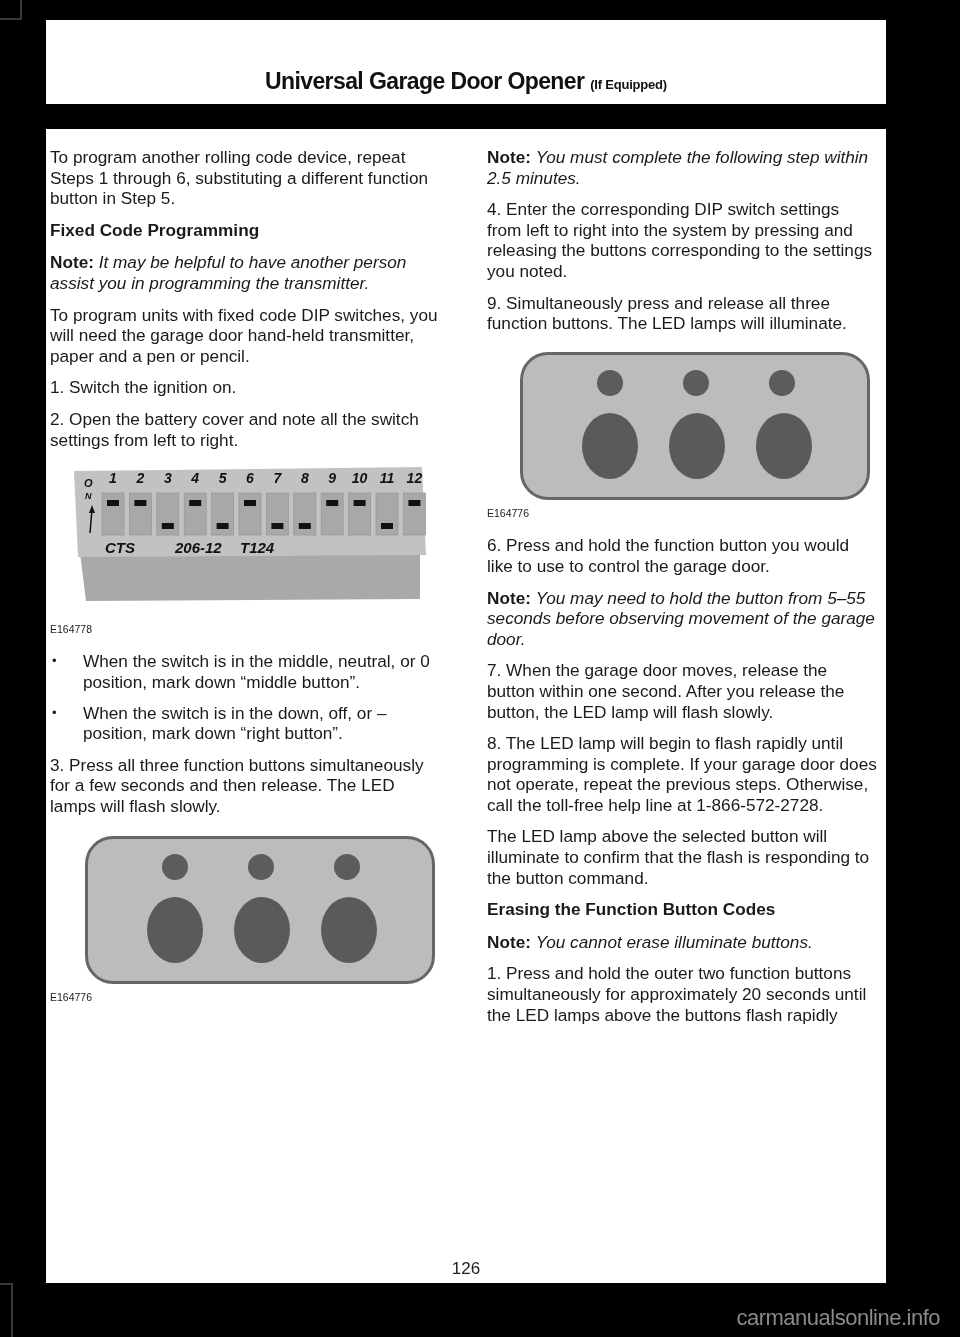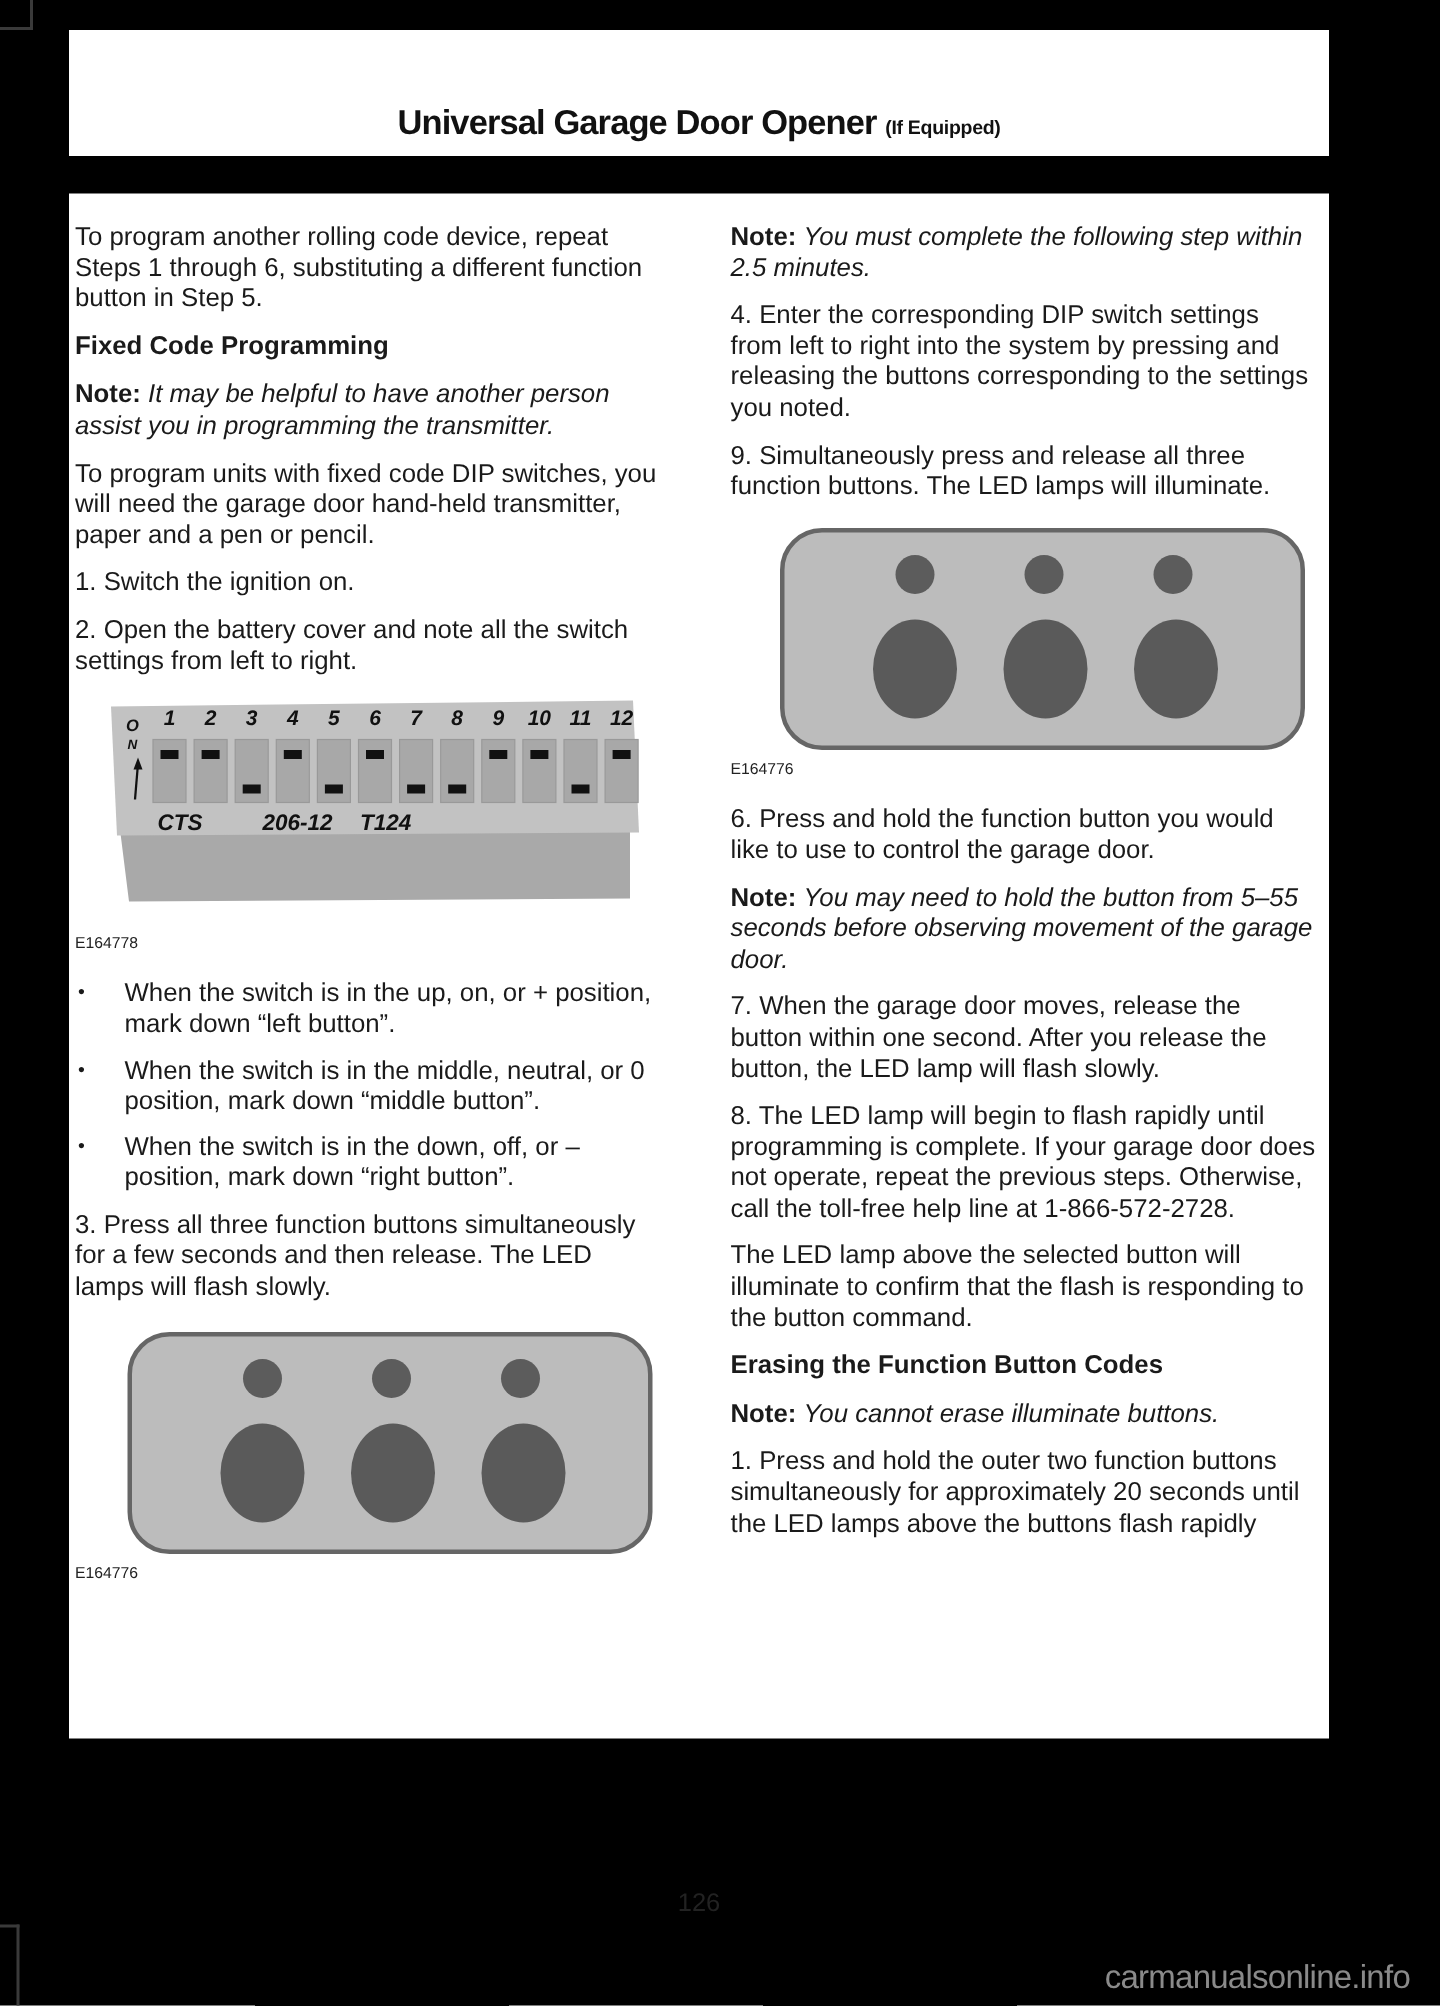--- a/index.html
+++ b/index.html
@@ -2,21 +2,21 @@
 <html><head>
 <meta charset="utf-8">
 <style>
   html,body{margin:0;padding:0;}
   body{width:960px;height:1337px;background:#000;position:relative;overflow:hidden;font-family:"Liberation Sans","DejaVu Sans",sans-serif;color:#1a1a1a;}
   .corner-tl{position:absolute;left:0;top:0;width:20px;height:18px;border-right:2px solid #3a3a3a;border-bottom:2px solid #3a3a3a;}
   .corner-bl{position:absolute;left:0;top:1283px;width:11px;height:60px;border-right:2px solid #3a3a3a;border-top:2px solid #3a3a3a;}
   .header{position:absolute;left:46px;top:20px;width:840px;height:84px;background:#fff;}
   .header-title{position:absolute;left:0;right:0;top:48px;text-align:center;font-weight:bold;font-size:23px;letter-spacing:-0.6px;color:#111;font-family:"Liberation Sans",sans-serif;}
   .header-title .sub{font-size:13px;letter-spacing:-0.2px;}
-  .page{position:absolute;left:46px;top:129px;width:840px;height:1030px;background:#fff;}
+  .page{position:absolute;left:46px;top:129px;width:840px;height:1154px;background:#fff;}
   .col{position:absolute;top:18px;width:390px;font-size:17.2px;line-height:20.6px;}
   .col.left{left:4px;}
   .col.right{left:441px;}
   p{margin:0 0 11px 0;}
   .h{font-weight:bold;font-size:17.2px;margin:0 0 12px 0;}
   .note b{font-weight:bold;}
   .note i{font-style:italic;}
   ul.bul{list-style:none;margin:0 0 11px 0;padding:0;}
   ul.bul li{position:relative;padding-left:33px;margin-bottom:10px;}
   ul.bul li::before{content:"•";position:absolute;left:2px;top:0;font-size:13px;}
@@ -99,21 +99,20 @@
             <rect x="338.4" y="39" width="12" height="6" fill="#111"></rect>
             <text x="35" y="92" font-size="15" font-weight="bold" font-style="italic" fill="#111" font-family="Liberation Sans, sans-serif">CTS</text>
             <text x="105" y="92" font-size="15" font-weight="bold" font-style="italic" fill="#111" font-family="Liberation Sans, sans-serif">206-12</text>
             <text x="170" y="92" font-size="15" font-weight="bold" font-style="italic" fill="#111" font-family="Liberation Sans, sans-serif">T124</text>
           </g>
       </svg>
       <div class="cap">E164778</div>
     </div>
 
     <ul class="bul">
-      <li>When the switch is in the up, on, or + position, mark down “left button”.</li>
       <li>When the switch is in the middle, neutral, or 0 position, mark down “middle button”.</li>
       <li>When the switch is in the down, off, or – position, mark down “right button”.</li>
     </ul>
     <p>3. Press all three function buttons simultaneously for a few seconds and then release. The LED lamps will flash slowly.</p>
 
     <div class="fig" style="margin-top:20px;">
       <div class="keypad">
         <div class="led" style="left:74px"></div>
         <div class="led" style="left:160px"></div>
         <div class="led" style="left:246px"></div>

